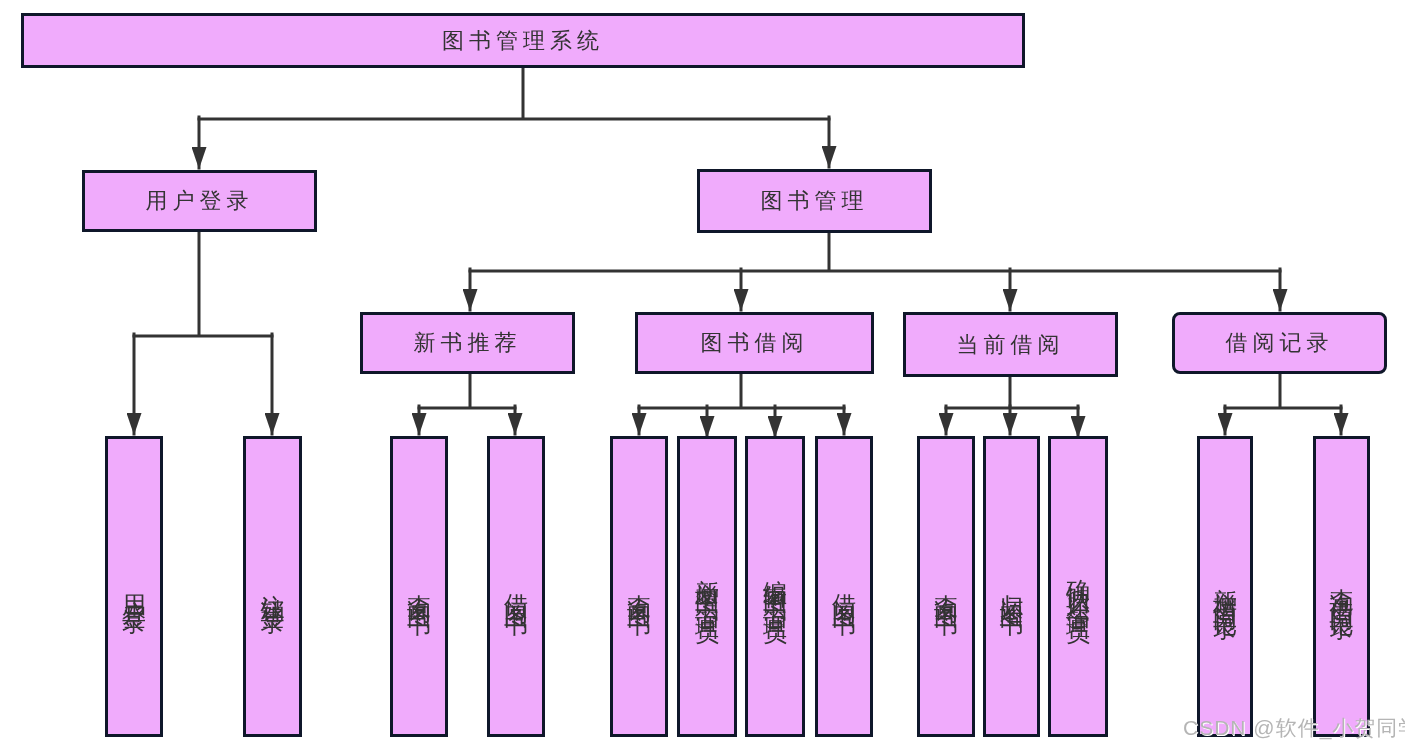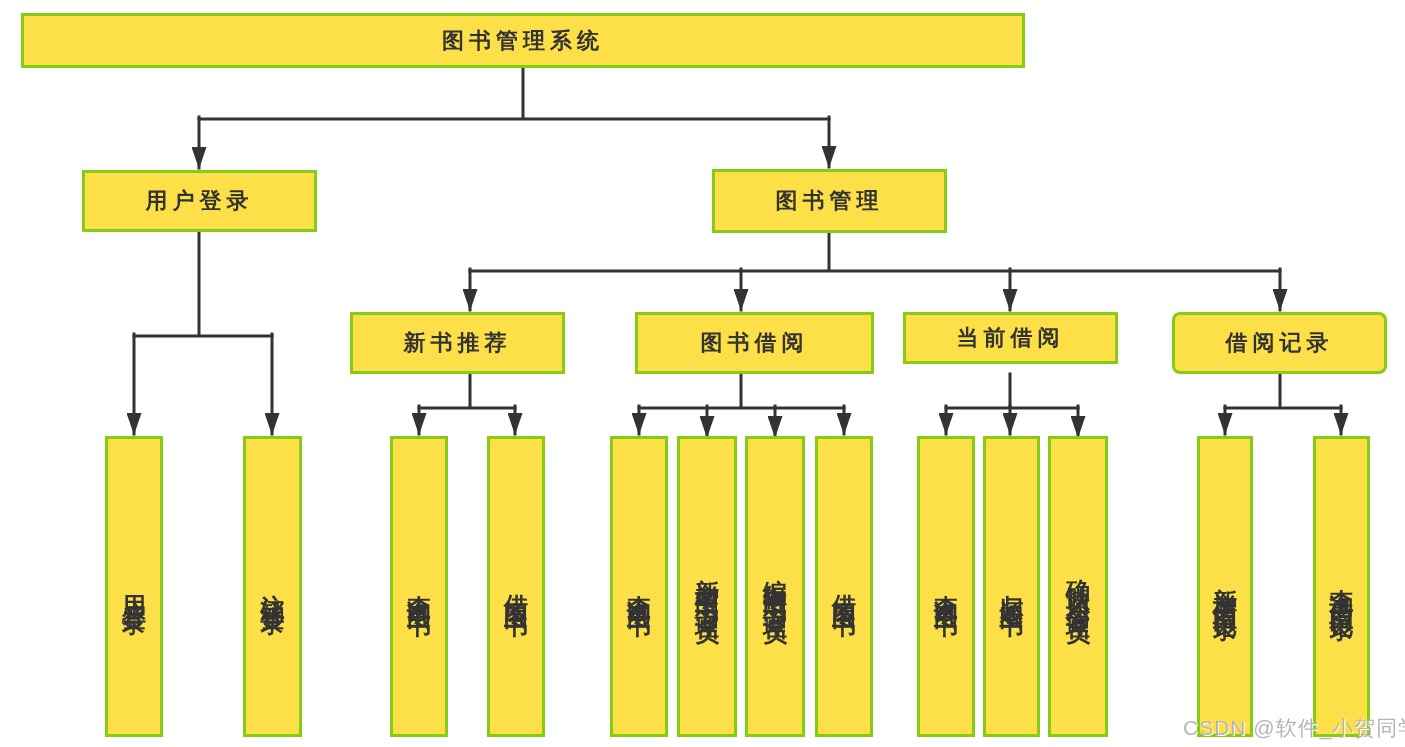--- a/index.html
+++ b/index.html
@@ -12,28 +12,27 @@
     font-family: "Liberation Sans", sans-serif;
   }
   .lines {
     position: absolute;
     left: 0; top: 0;
     z-index: 0;
   }
   .box {
     position: absolute;
     box-sizing: border-box;
-    background: #fde047;
-    border: 3px solid #84cc16;
+    background: #f0abfc;
+    border: 3px solid #0f172a;
     color: #333333;
     display: flex;
     align-items: center;
     justify-content: center;
     z-index: 1;
-    font-weight: bold;
   }
   .hbox {
     font-size: 22px;
     letter-spacing: 5px;
     white-space: nowrap;
   }
   .leaf {
     top: 436px;
     height: 301px;
     writing-mode: vertical-rl;
@@ -99,25 +98,25 @@
 
       <path d="M1280,374 V408 M1225,408 H1341"></path>
       <line x1="1225" y1="406" x2="1225" y2="434" marker-end="url(#arw)"></line>
       <line x1="1341" y1="406" x2="1341" y2="434" marker-end="url(#arw)"></line>
     </g>
   </svg>
 
   <div class="box hbox" style="left:21px; top:13px; width:1004px; height:55px;">图书管理系统</div>
 
   <div class="box hbox" style="left:82px; top:170px; width:235px; height:62px;">用户登录</div>
-  <div class="box hbox" style="left:712px; top:169px; width:235px; height:64px;">图书管理</div>
+  <div class="box hbox" style="left:697px; top:169px; width:235px; height:64px;">图书管理</div>
 
-  <div class="box hbox" style="left:350px; top:312px; width:215px; height:62px;">新书推荐</div>
+  <div class="box hbox" style="left:360px; top:312px; width:215px; height:62px;">新书推荐</div>
   <div class="box hbox" style="left:635px; top:312px; width:239px; height:62px;">图书借阅</div>
-  <div class="box hbox" style="left:903px; top:312px; width:215px; height:52px;">当前借阅</div>
+  <div class="box hbox" style="left:903px; top:312px; width:215px; height:65px;">当前借阅</div>
   <div class="box hbox" style="left:1172px; top:312px; width:215px; height:62px;border-radius:8px;">借阅记录</div>
 
   <div class="box leaf" style="left:105px; width:58px;">用户登录</div>
   <div class="box leaf" style="left:243px; width:59px;">注销登录</div>
 
   <div class="box leaf" style="left:390px; width:58px;">查询图书</div>
   <div class="box leaf" style="left:487px; width:58px;">借阅图书</div>
 
   <div class="box leaf" style="left:610px; width:58px;">查询图书</div>
   <div class="box leaf" style="left:677px; width:60px;">新增图书（管理员）</div>

